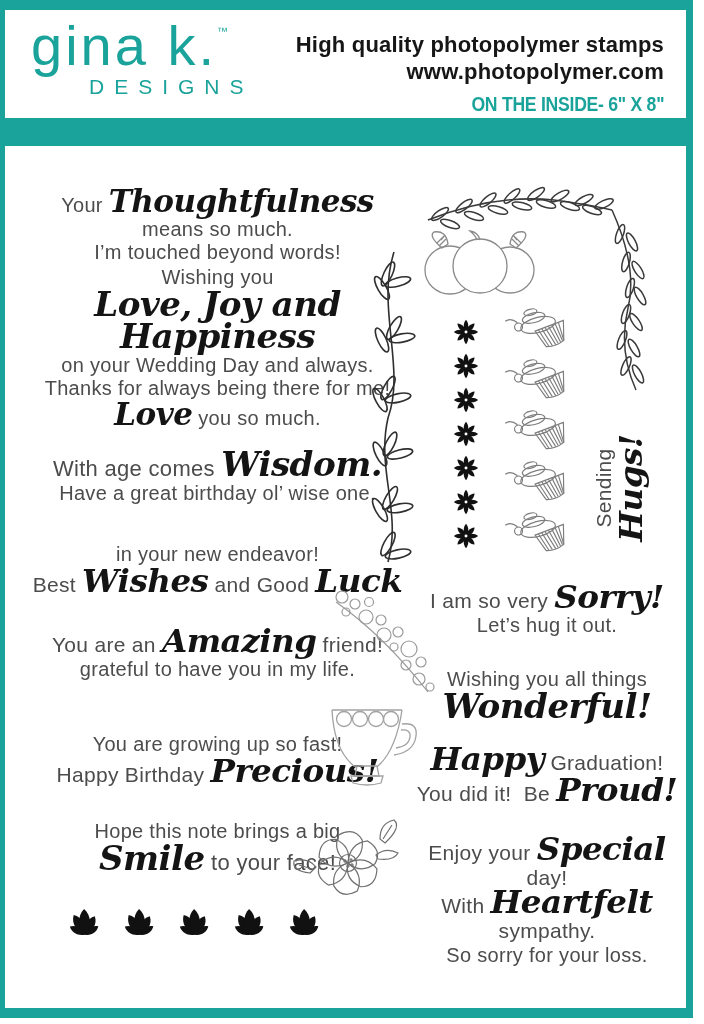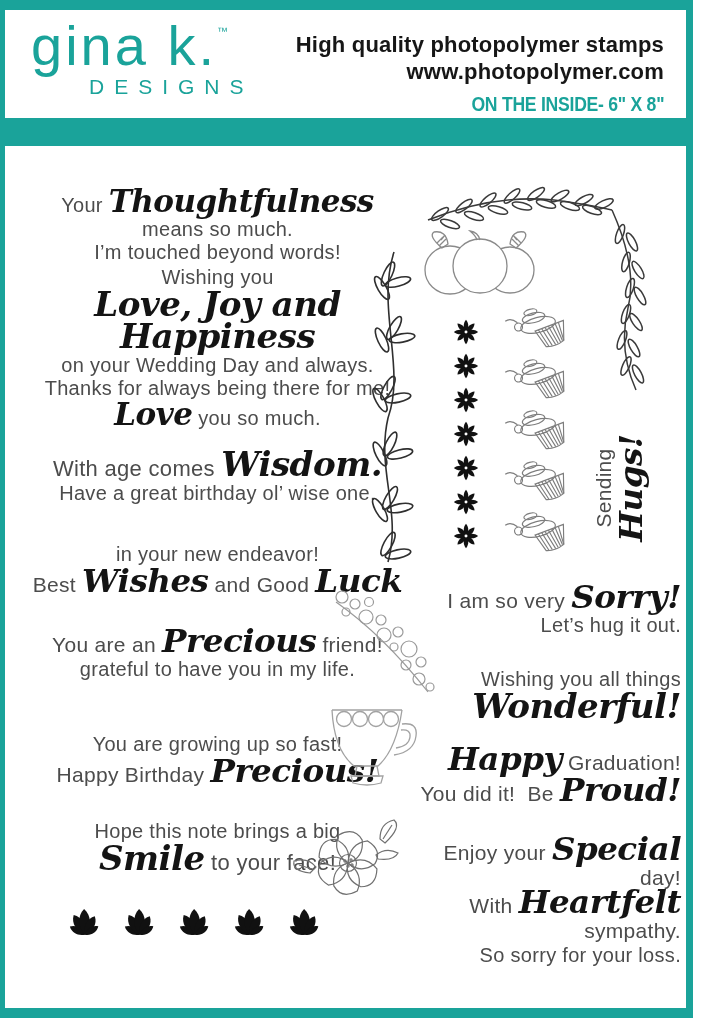--- a/index.html
+++ b/index.html
@@ -17,21 +17,21 @@
   .head-right{position:absolute;right:22px;top:22px;text-align:right;color:#161616;}
   .head-right .l1,.head-right .l2{font-size:22px;font-weight:bold;letter-spacing:.2px;line-height:1.22;}
   .head-right .product{margin-top:7px;font-size:20px;font-weight:bold;color:var(--teal,#1aa39a);letter-spacing:-0.3px;transform:scaleX(.88);transform-origin:right center;}
 
   
   .sentiment{position:absolute;text-align:center;}
   .line{white-space:pre-wrap;line-height:1.18;font-size:20px;}
   .seg-sans{font-family:"Liberation Sans",sans-serif;color:#4c4c4c;letter-spacing:.3px;}
   .seg-script{font-family:"DejaVu Serif",serif;font-style:italic;font-weight:bold;color:#141414;font-size:1.55em;line-height:.85;letter-spacing:-.5px;}
   .col-left{left:30px;width:375px;}
-  .col-right{left:413px;width:268px;text-align:right;}
+  .col-right{left:413px;width:268px;}
 
   .vert{position:absolute;left:532px;top:468px;width:160px;height:40px;transform:rotate(-90deg);text-align:center;}
   .vert .line{font-size:21px;}
 
   svg{display:block;}
   .abs{position:absolute;}
   .colstack{display:flex;flex-direction:column;gap:6px;}
   .rowstack{display:flex;flex-direction:row;gap:9px;}
 </style>
 </head>
@@ -69,21 +69,21 @@
     </div>
   <div class="sentiment col-left" style="top:450px">
       <div class="line" style="font-size: 22px;"><span class="seg-sans">With age comes </span><span class="seg-script">Wisdom.</span></div>
       <div class="line"><span class="seg-sans">Have a great birthday ol’ wise one.</span></div>
     </div>
   <div class="sentiment col-left" style="top:543px">
       <div class="line"><span class="seg-sans">in your new endeavor!</span></div>
       <div class="line" style="font-size: 21px;"><span class="seg-sans">Best </span><span class="seg-script">Wishes</span><span class="seg-sans"> and Good </span><span class="seg-script">Luck</span></div>
     </div>
   <div class="sentiment col-left" style="top:627px">
-      <div class="line" style="font-size: 21px;"><span class="seg-sans">You are an </span><span class="seg-script">Precious</span><span class="seg-sans"> friend!</span></div>
+      <div class="line" style="font-size: 21px;"><span class="seg-sans">You are an </span><span class="seg-script">Amazing</span><span class="seg-sans"> friend!</span></div>
       <div class="line"><span class="seg-sans">grateful to have you in my life.</span></div>
     </div>
   <div class="sentiment col-left" style="top:733px">
       <div class="line"><span class="seg-sans">You are growing up so fast!</span></div>
       <div class="line" style="font-size: 21px;"><span class="seg-sans">Happy Birthday </span><span class="seg-script">Precious!</span></div>
     </div>
   <div class="sentiment col-left" style="top:820px">
       <div class="line"><span class="seg-sans">Hope this note brings a big</span></div>
       <div class="line" style="font-size: 22px;"><span class="seg-script">Smile</span><span class="seg-sans"> to your face!</span></div>
     </div>

